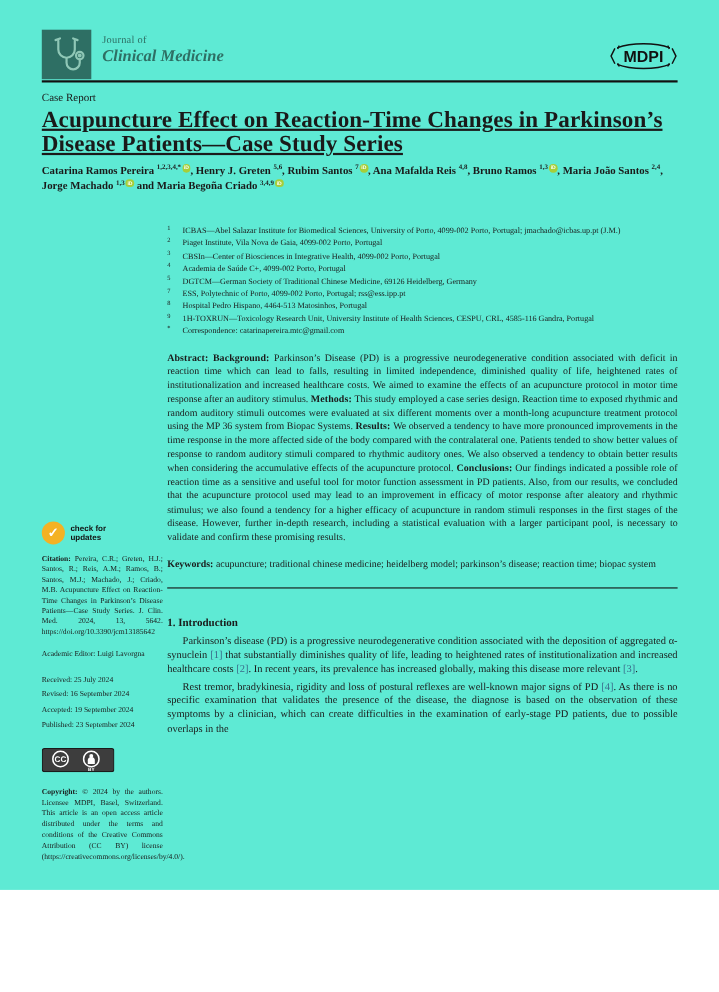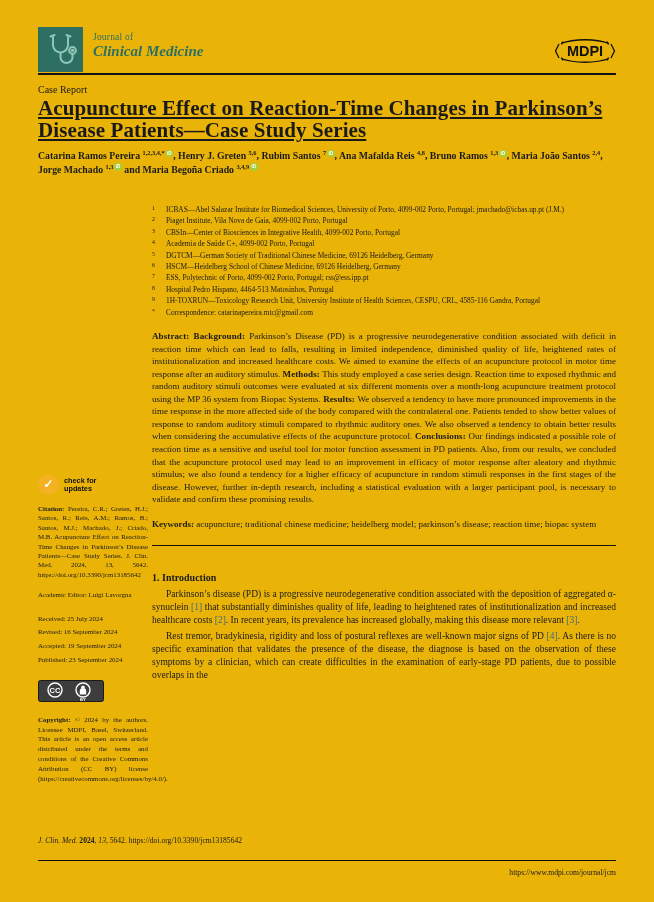--- a/index.html
+++ b/index.html
@@ -1,18 +1,18 @@
 <!DOCTYPE html>
 <html><head>
 <meta charset="utf-8">
 <style>
   * { margin:0; padding:0; box-sizing:border-box; }
   html,body { background:#ffffff; }
   body { font-family:"Liberation Serif", serif; color:#1a1a1a; }
-  .page { position:relative; width:654px; height:902px; background:#eab308; overflow:hidden; }
+  .page { position:relative; width:654px; height:809px; background:#5eead4; overflow:hidden; }
 
   
   .logo-box { position:absolute; left:38px; top:27px; width:45px; height:45px; background:#2e6f64; }
   .journal-name { position:absolute; left:93px; top:32px; color:#2e6f64; }
   .journal-prefix { font-size:9.5px; letter-spacing:0.2px; }
   .journal-title { font-size:15px; font-weight:bold; font-style:italic; margin-top:1px; }
   .mdpi-logo { position:absolute; right:38px; top:36px; }
   .header-rule { position:absolute; left:38px; right:38px; top:73px; height:2px; background:#111; }
 
   
@@ -116,24 +116,20 @@
         </div>
         <div class="aff-row">
           <span class="aff-num">4</span>
           <span class="aff-text">Academia de Saúde C+, 4099-002 Porto, Portugal</span>
         </div>
         <div class="aff-row">
           <span class="aff-num">5</span>
           <span class="aff-text">DGTCM—German Society of Traditional Chinese Medicine, 69126 Heidelberg, Germany</span>
         </div>
         <div class="aff-row">
-          <span class="aff-num">6</span>
-          <span class="aff-text">HSCM—Heidelberg School of Chinese Medicine, 69126 Heidelberg, Germany</span>
-        </div>
-        <div class="aff-row">
           <span class="aff-num">7</span>
           <span class="aff-text">ESS, Polytechnic of Porto, 4099-002 Porto, Portugal; rss@ess.ipp.pt</span>
         </div>
         <div class="aff-row">
           <span class="aff-num">8</span>
           <span class="aff-text">Hospital Pedro Hispano, 4464-513 Matosinhos, Portugal</span>
         </div>
         <div class="aff-row">
           <span class="aff-num">9</span>
           <span class="aff-text">1H-TOXRUN—Toxicology Research Unit, University Institute of Health Sciences, CESPU, CRL, 4585-116 Gandra, Portugal</span>

